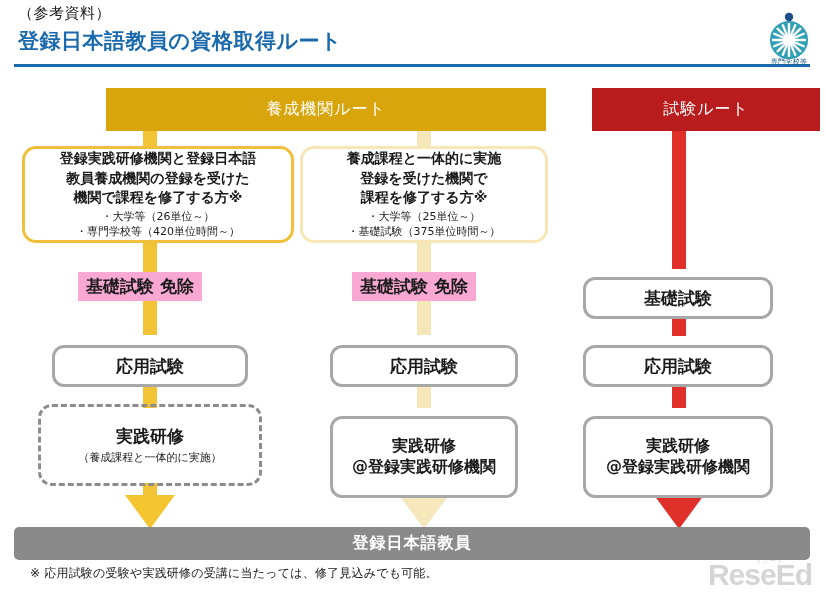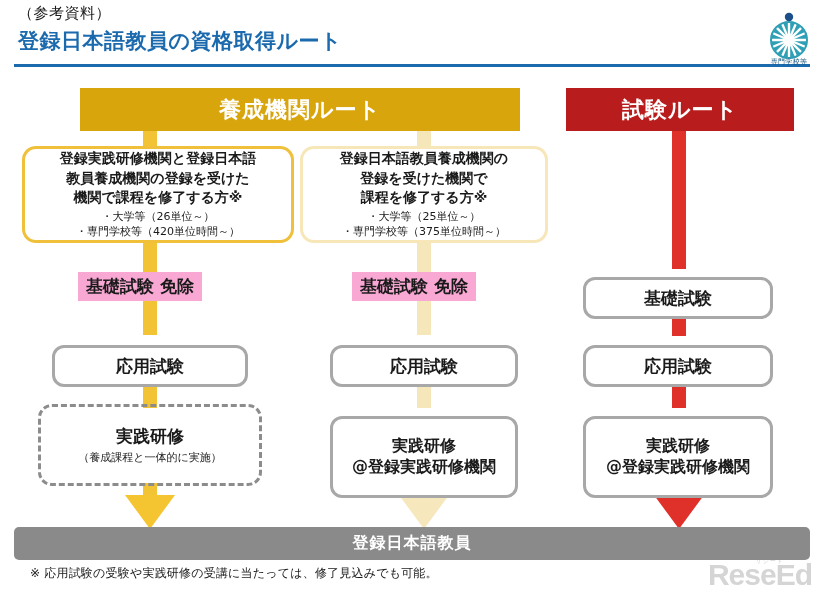--- a/index.html
+++ b/index.html
@@ -57,24 +57,25 @@
     color: #16567f;
     letter-spacing: 0.3px;
   }
 
   
   .route-bar {
     position: absolute;
     display: flex;
     align-items: center;
     justify-content: center;
-    font-size: 22px;
-    font-weight: bold;
+    font-size: 16px;
+    font-weight: normal;
     color: #ffffff;
     letter-spacing: 1px;
+    margin-left: 26px;
   }
   #route-bar-training {
     left: 80px; top: 88px;
     width: 440px; height: 43px;
     background: #d9a50c;
   }
   #route-bar-exam {
     left: 566px; top: 88px;
     width: 228px; height: 43px;
     background: #b91c1c;
@@ -287,27 +288,27 @@
   <div class="box-label-lg">応用試験</div>
 </div>
 
 <div class="box box-dashed" style="left:38px; top:404px; width:224px; height:82px;">
   <div class="box-label-lg">実践研修</div>
   <div class="box-note-sm">（養成課程と一体的に実施）</div>
 </div>
 
 <div class="box box-round-cream" style="left:300px; top:146px; width:248px; height:97px;">
   <div class="box-title-main">
-    <div>登録日本語教員養成機関の</div>
+    <div>養成課程と一体的に実施</div>
     <div>登録を受けた機関で</div>
     <div>課程を修了する方※</div>
   </div>
   <div class="box-sub">
     <div>・大学等（25単位～）</div>
-    <div>・専門学校等（375単位時間～）</div>
+    <div>・基礎試験（375単位時間～）</div>
   </div>
 </div>
 
 <div class="exempt-label" style="left:352px; top:272px;">基礎試験 免除</div>
 
 <div class="box box-gray" style="left:330px; top:333px; width:188px; height:42px;">
   <div class="box-label-lg">応用試験</div>
 </div>
 
 <div class="box box-gray" style="left:330px; top:404px; width:188px; height:82px;">

